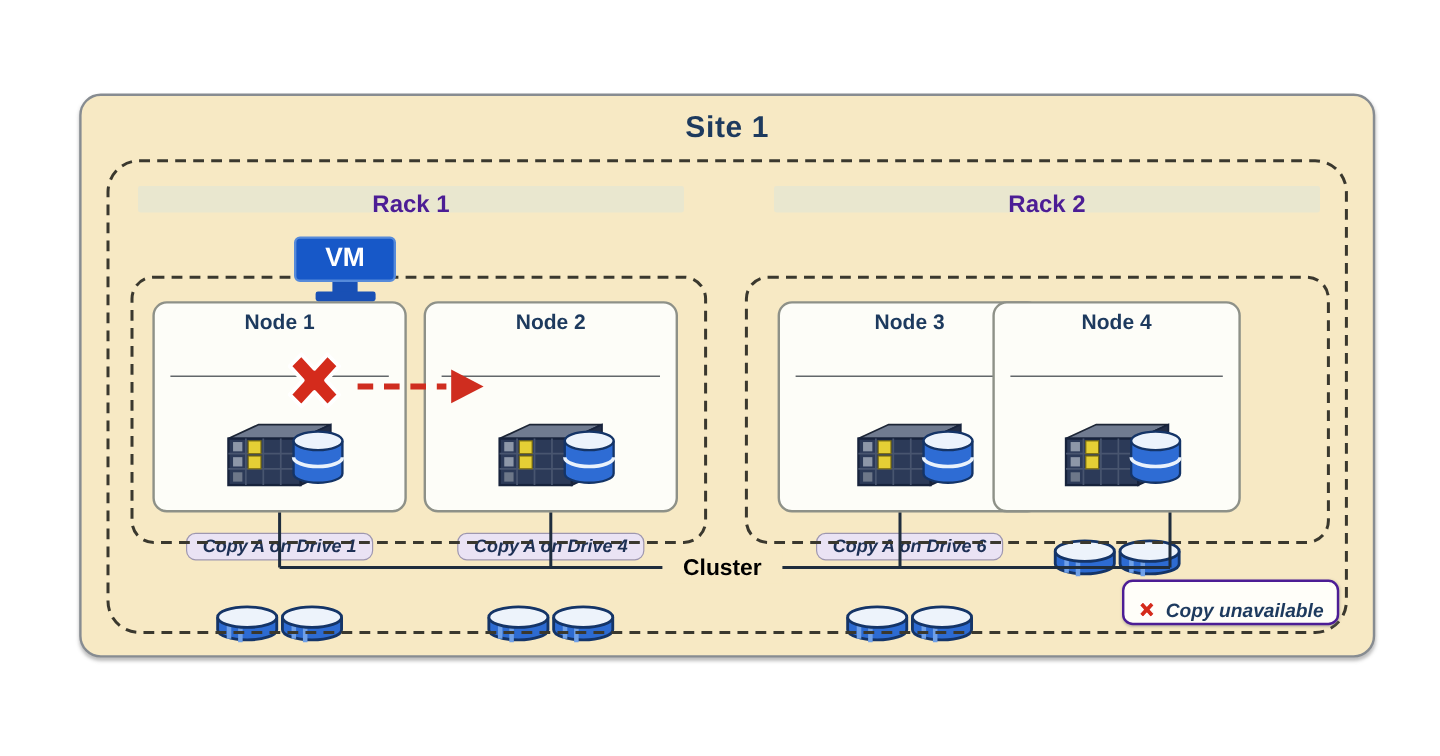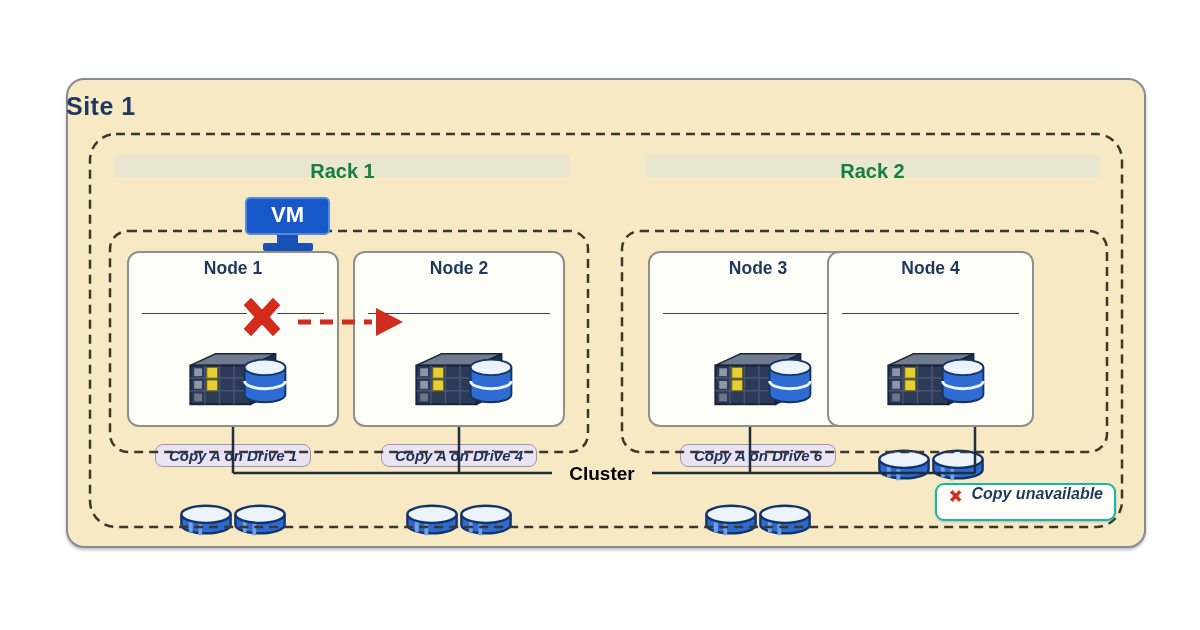--- a/index.html
+++ b/index.html
@@ -8,28 +8,28 @@
     position: relative; width: 1200px; height: 630px; background: #ffffff;
     overflow: hidden;
   }
   .site {
     position: absolute; left: 66px; top: 78px; width: 1080px; height: 470px;
     background: #f7e9c4; border: 2.5px solid #878c91; border-radius: 18px;
     box-shadow: 0 2px 3px rgba(110,110,110,0.45);
   }
   .site-title {
     position: absolute; left: 66px; top: 92px; width: 1080px;
-    font-size: 25px; font-weight: bold; color: #1d3a5e;
+    text-align: center; font-size: 25px; font-weight: bold; color: #1d3a5e;
     letter-spacing: 0.5px;
   }
   .overlay { position: absolute; left: 0; top: 0; width: 1200px; height: 630px; pointer-events: none; z-index: 5; }
   .rack-bar {
     position: absolute; top: 155px; height: 22px; background: #e9e7cf;
     border-radius: 2px; text-align: center; line-height: 33px;
-    font-size: 20px; font-weight: bold; color: #15803d; z-index: 2;
+    font-size: 20px; font-weight: bold; color: #4c1d95; z-index: 2;
   }
   .rack-bar.r1 { left: 115px; width: 455px; }
   .rack-bar.r2 { left: 645px; width: 455px; text-align: center; }
   .node {
     position: absolute; top: 251px; height: 176px; background: #fdfdf8;
     border: 2px solid #8e9188; border-radius: 12px; z-index: 3;
     display: flex; flex-direction: column; align-items: center; gap: 31px;
   }
   .node.n1 { left: 127px; width: 212px; }
   .node.n2 { left: 353px; width: 212px; }
@@ -54,22 +54,22 @@
   .vm-neck { position: absolute; left: 277px; top: 235px; width: 21px; height: 9px; background: #1950b5; z-index: 6; }
   .vm-base { position: absolute; left: 263px; top: 243px; width: 50px; height: 8px; background: #1950b5; border-radius: 2px; z-index: 6; }
   .fail-x { position: absolute; left: 236px; top: 289px; z-index: 7; }
   .cluster-label {
     position: absolute; left: 552px; top: 461px; width: 100px; height: 25px;
     background: #f7e9c4; text-align: center; line-height: 25px;
     font-size: 19px; font-weight: 600; color: #000000; z-index: 6;
   }
   .legend {
     position: absolute; left: 935px; top: 483px; width: 181px; height: 38px;
-    background: #fffef9; border: 2px solid #14b8a6; border-radius: 9px;
-    display: flex; align-items: flex-start; gap: 8px; padding: 0 11px; z-index: 6;
+    background: #fffef9; border: 2px solid #4c1d95; border-radius: 9px;
+    display: flex; align-items: flex-end; gap: 8px; padding: 0 11px; z-index: 6;
     box-shadow: 0 1px 2px rgba(120,120,120,0.4);
   }
   .legend-label { font-size: 16px; font-weight: 600; font-style: italic; color: #1d3a5e; white-space: nowrap; }
 </style>
 </head>
 <body>
 
 <div class="canvas">
 
   <div class="site"></div>

